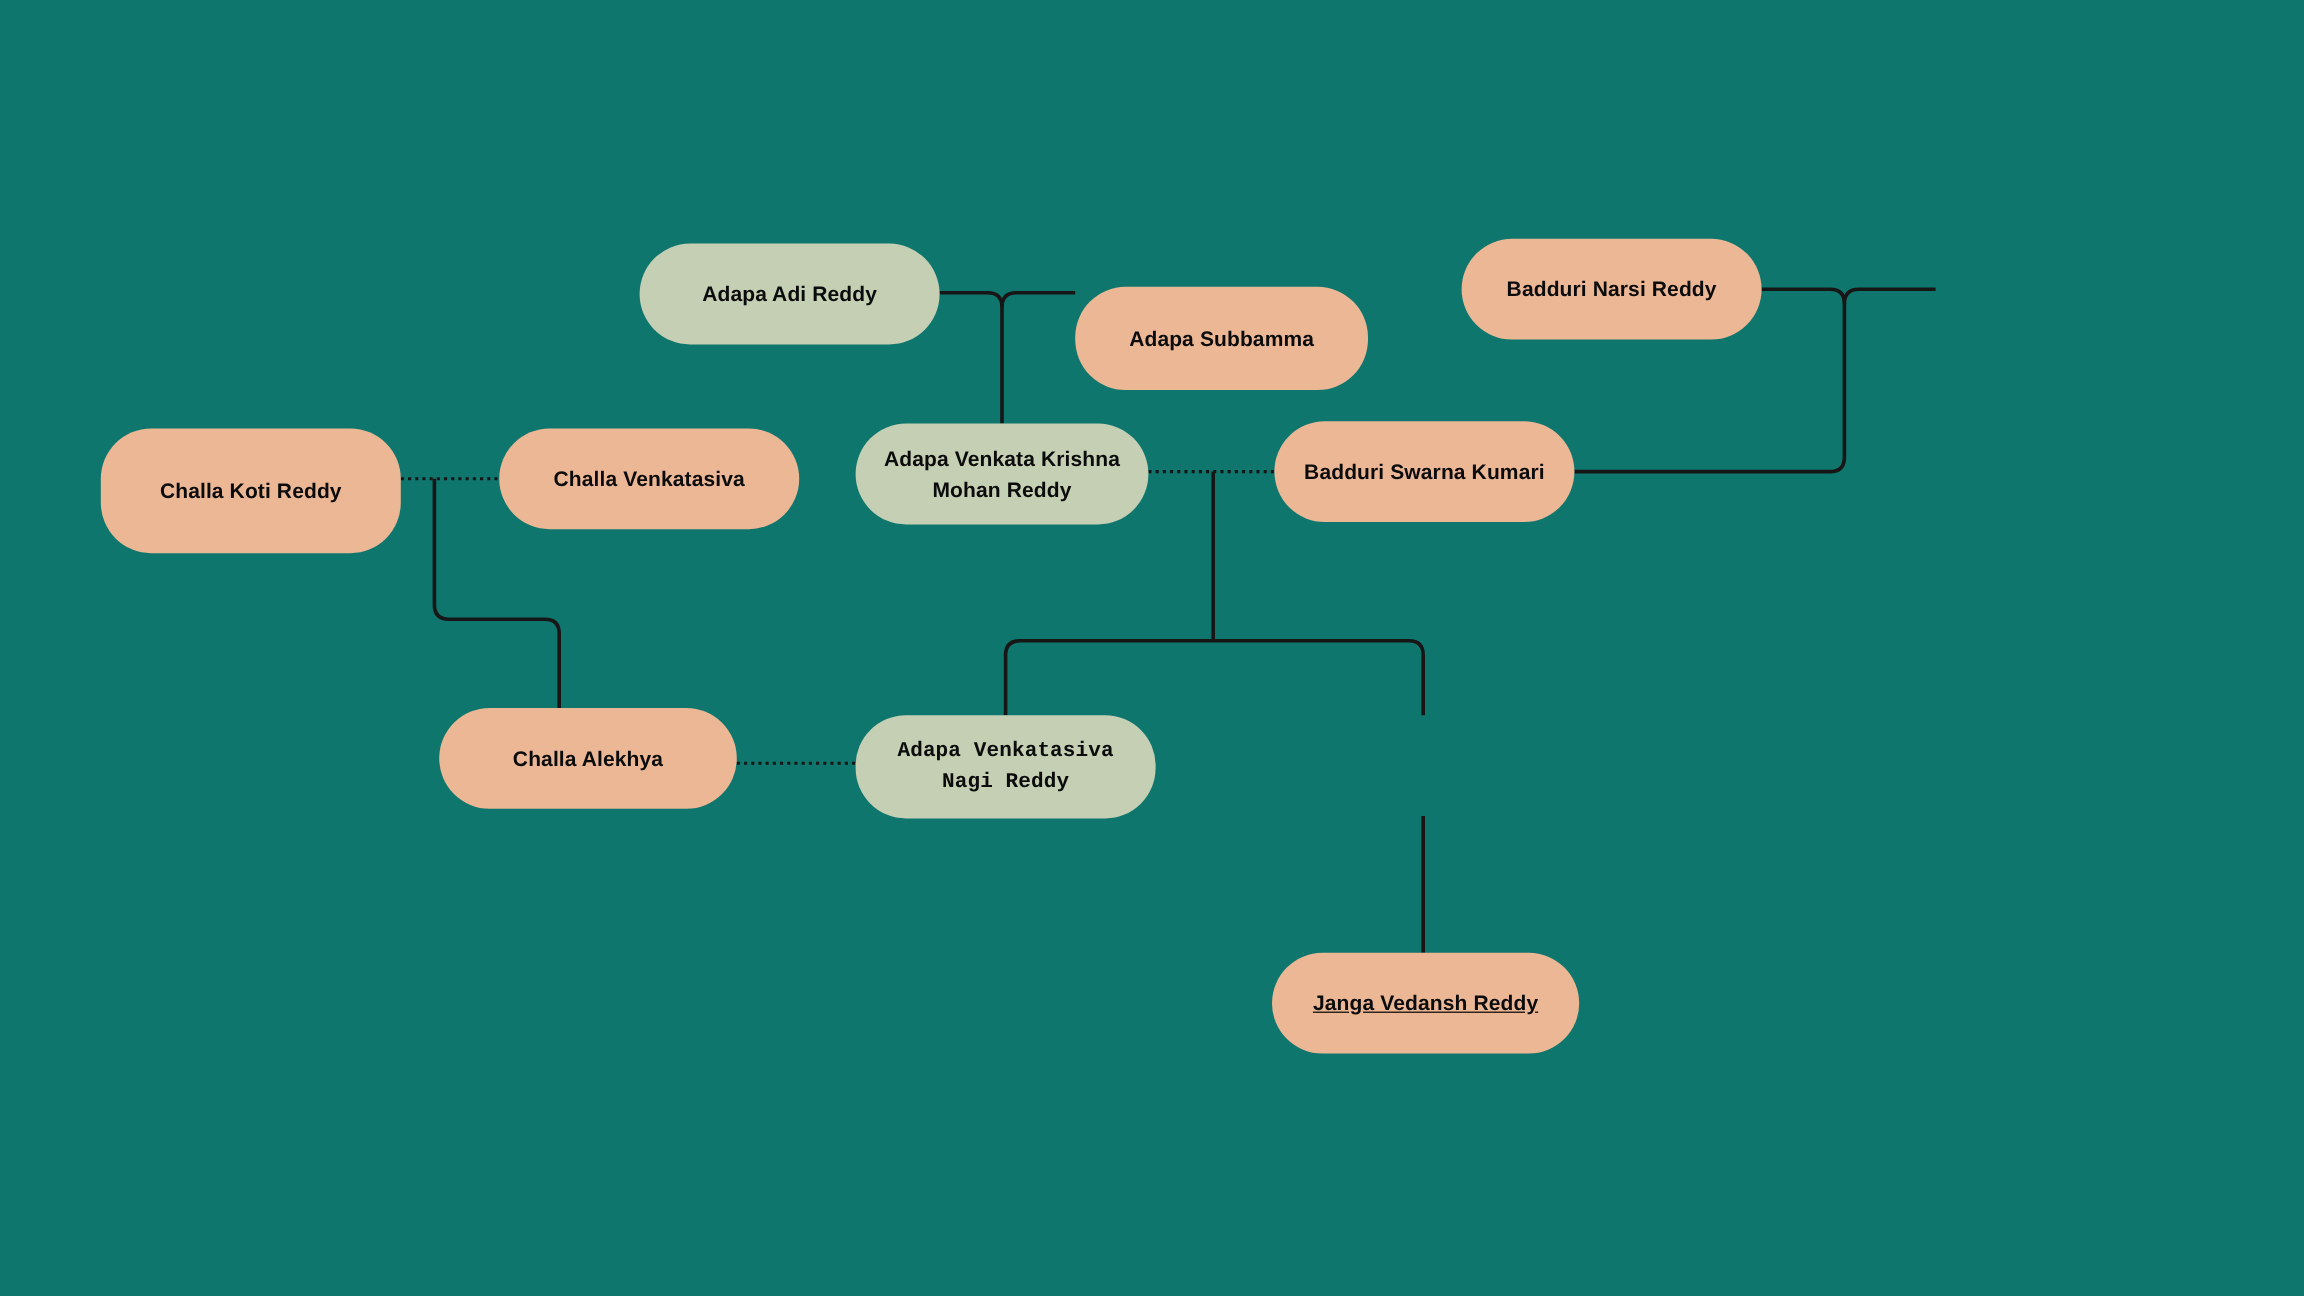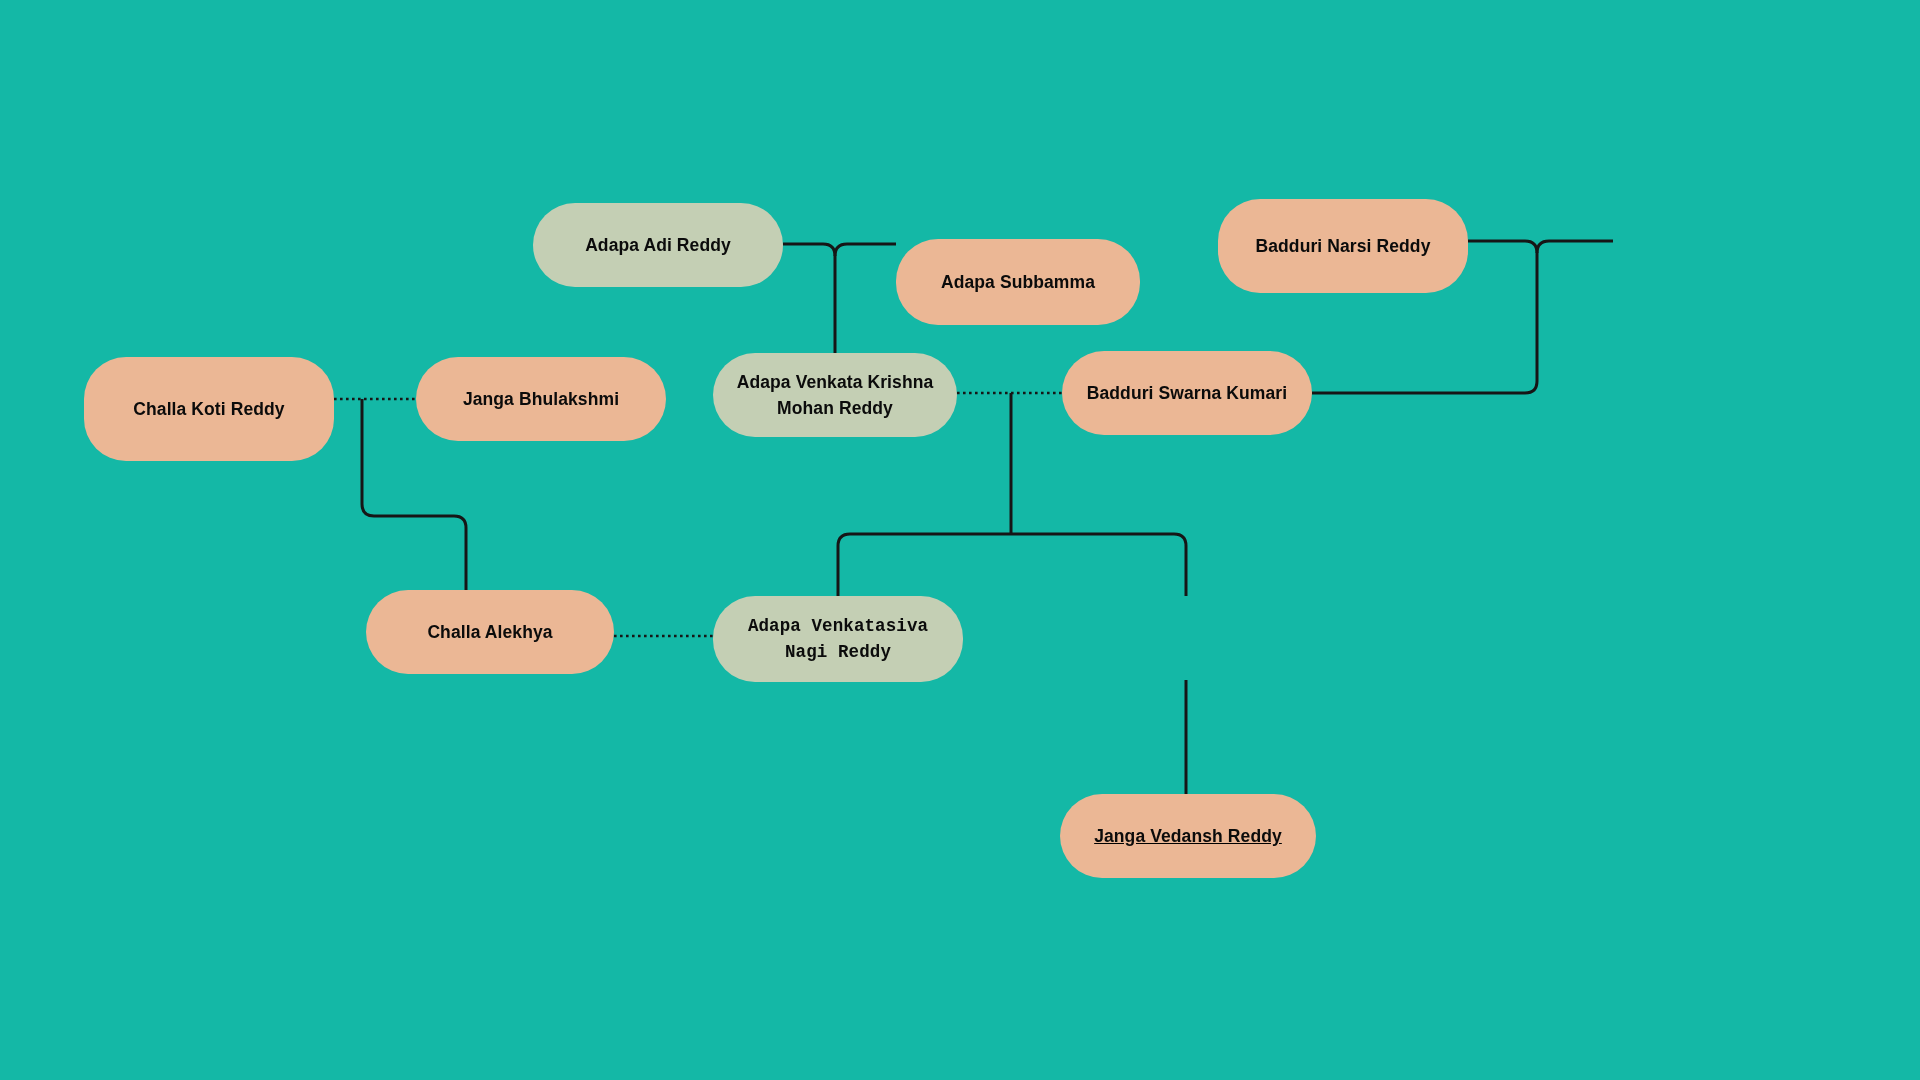--- a/index.html
+++ b/index.html
@@ -8,21 +8,21 @@
     background: #ffffff;
     width: 1920px;
     height: 1080px;
     overflow: hidden;
     font-family: "Liberation Sans", "DejaVu Sans", sans-serif;
   }
   .canvas {
     position: relative;
     width: 1920px;
     height: 1080px;
-    background: #14b8a6;
+    background: #0f766e;
   }
   .edges-svg {
     position: absolute;
     left: 0;
     top: 0;
     width: 1920px;
     height: 1080px;
     display: block;
   }
   .person-node {
@@ -61,28 +61,28 @@
       <path d="M614 636 H713" fill="none" stroke="#161616" stroke-width="2.6" stroke-dasharray="2.6 3.4"></path>
       <path d="M1186 680 V794" fill="none" stroke="#161616" stroke-width="3"></path>
     </svg>
 
 <div class="person-node" style="left: 533px; top: 203px; width: 250px; height: 84px; background: rgb(196, 207, 180);">
       <span class="person-name">Adapa Adi Reddy</span>
     </div>
     <div class="person-node" style="left: 896px; top: 203px; width: 244px; height: 86px; background: rgb(235, 183, 149); margin-top: 36px;">
       <span class="person-name">Adapa Subbamma</span>
     </div>
-    <div class="person-node" style="left: 1218px; top: 199px; width: 250px; height: 94px; background: rgb(235, 183, 149);">
+    <div class="person-node" style="left: 1218px; top: 199px; width: 250px; height: 84px; background: rgb(235, 183, 149);">
       <span class="person-name">Badduri Narsi Reddy</span>
     </div>
     <div class="person-node" style="left: 84px; top: 357px; width: 250px; height: 104px; background: rgb(235, 183, 149);">
       <span class="person-name">Challa Koti Reddy</span>
     </div>
     <div class="person-node" style="left: 416px; top: 357px; width: 250px; height: 84px; background: rgb(235, 183, 149);">
-      <span class="person-name">Janga Bhulakshmi</span>
+      <span class="person-name">Challa Venkatasiva</span>
     </div>
     <div class="person-node" style="left: 713px; top: 353px; width: 244px; height: 84px; background: rgb(196, 207, 180);">
       <span class="person-name">Adapa Venkata Krishna Mohan Reddy</span>
     </div>
     <div class="person-node" style="left: 1062px; top: 351px; width: 250px; height: 84px; background: rgb(235, 183, 149);">
       <span class="person-name">Badduri Swarna Kumari</span>
     </div>
     <div class="person-node" style="left: 366px; top: 590px; width: 248px; height: 84px; background: rgb(235, 183, 149);">
       <span class="person-name">Challa Alekhya</span>
     </div>

